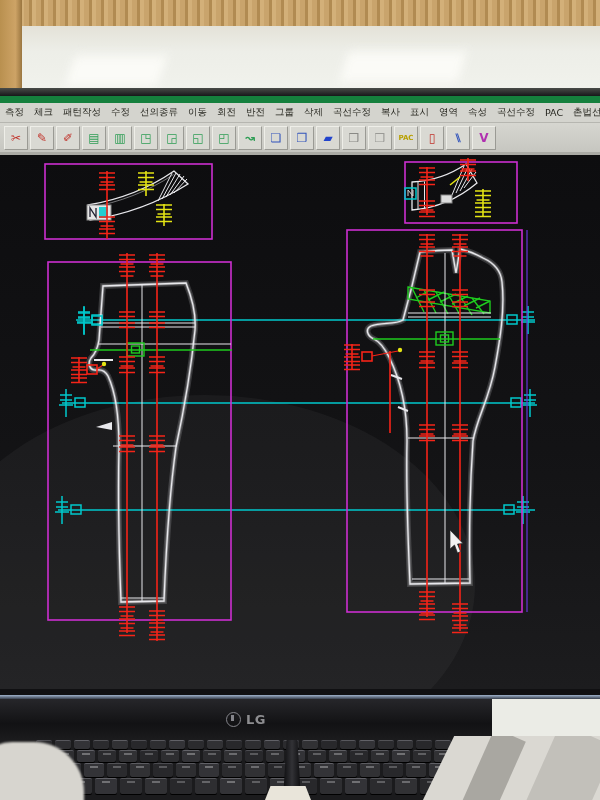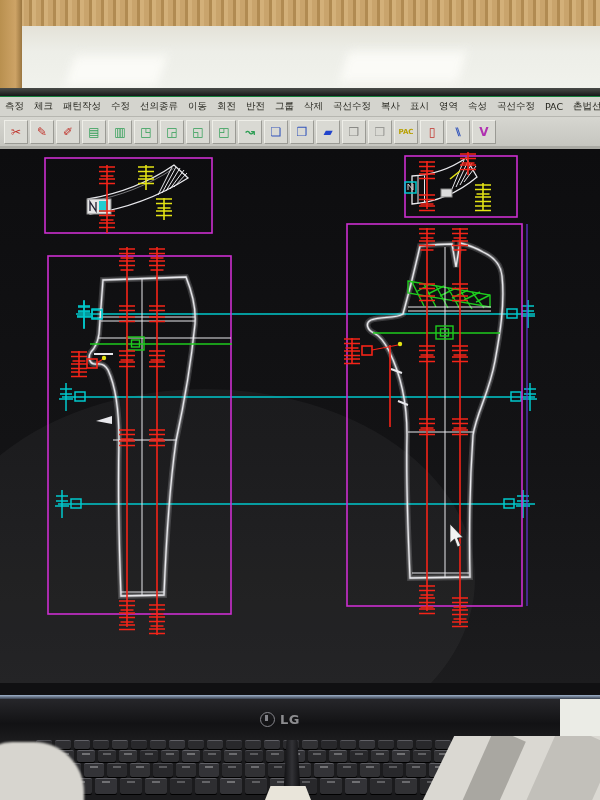--- a/index.html
+++ b/index.html
@@ -14,21 +14,21 @@
   .gl1{left:48px;top:30px;width:92px;height:30px;transform:skewX(-18deg);}
   .gl2{left:322px;top:26px;width:118px;height:30px;transform:skewX(-16deg);}
   .bg-col{position:absolute;left:0;top:0;width:22px;height:90px;
     background:linear-gradient(90deg,#b9904f,#cda366 70%,#9a7640);}
   
   .bezel-top{position:absolute;left:0;top:88px;width:600px;height:8px;
     background:linear-gradient(180deg,#494c48,#17181a);}
   .screen{position:absolute;left:0;top:96px;width:600px;height:602px;background:#101012;}
   .titlebar{height:17px;background:linear-gradient(180deg,#dcdcd6,#cfcfc9);
     color:#3a3a38;font-size:10px;line-height:17px;padding-left:3px;white-space:nowrap;}
-  .menubar{height:19px;background:#d4d4ce;border-top:1px solid #15803d;display:flex;
+  .menubar{height:19px;background:#d4d4ce;border-top:7px solid #15803d;display:flex;
     align-items:center;gap:4px;padding-left:2px;color:#26261f;font-size:9.5px;overflow:hidden;}
   .menubar span{padding:0 3px;cursor:default;white-space:nowrap;}
   .toolbar{height:29px;background:linear-gradient(180deg,#d6d6d0,#c6c6c0);display:flex;
     align-items:center;gap:2px;padding-left:4px;border-top:1px solid #b6b6b0;}
   .tool{width:22px;height:22px;background:#d9d9d3;border:1px solid;
     border-color:#eeeee8 #9a9a94 #9a9a94 #eeeee8;display:flex;align-items:center;
     justify-content:center;font-size:12px;font-weight:bold;overflow:hidden;}
   .tool.txt{font-size:7px;letter-spacing:0;}
   .substrip{height:3px;background:#aaaaa4;}
   .canvas{position:relative;width:600px;height:534px;
@@ -41,21 +41,21 @@
   .st-cyan{stroke:var(--c-cyan);fill:none;stroke-width:1.5;}
   .st-green{stroke:var(--c-green);fill:none;stroke-width:1.4;}
   .st-yel{stroke:var(--c-yellow);fill:none;stroke-width:1.6;}
   .st-wh{stroke:var(--c-line);fill:none;}
   .outline-a{stroke:var(--c-line);fill:none;stroke-width:6;opacity:.18;}
   .outline-b{stroke:var(--c-line);fill:none;stroke-width:3;opacity:.35;}
   .outline-c{stroke:var(--c-line);fill:none;stroke-width:1.3;}
   
   .reflect{position:absolute;left:0;top:695px;width:600px;height:4px;
     background:linear-gradient(180deg,#9fb2cc,#39404e);}
-  .bezel-bot{position:absolute;left:0;top:699px;width:560px;height:41px;
+  .bezel-bot{position:absolute;left:0;top:699px;width:492px;height:41px;
     background:linear-gradient(180deg,#26262a,#121214 60%,#1b1b1d);
     display:flex;align-items:center;justify-content:center;}
   .lg{display:flex;align-items:center;gap:5px;color:#8d8d90;}
   .lg-circle{width:13px;height:13px;border:1.6px solid #84848a;border-radius:50%;position:relative;}
   .lg-circle::after{content:"";position:absolute;left:4px;top:2px;width:2.5px;height:6px;background:#84848a;}
   .lg-text{font-size:13px;font-weight:bold;letter-spacing:.5px;}
   
   .desk{position:absolute;left:0;top:740px;width:600px;height:60px;background:#1b1b1d;}
   .kb{position:absolute;left:30px;top:0;width:430px;height:60px;filter:blur(.5px);}
   .key{position:absolute;background:#2d2d30;border-radius:2px;

